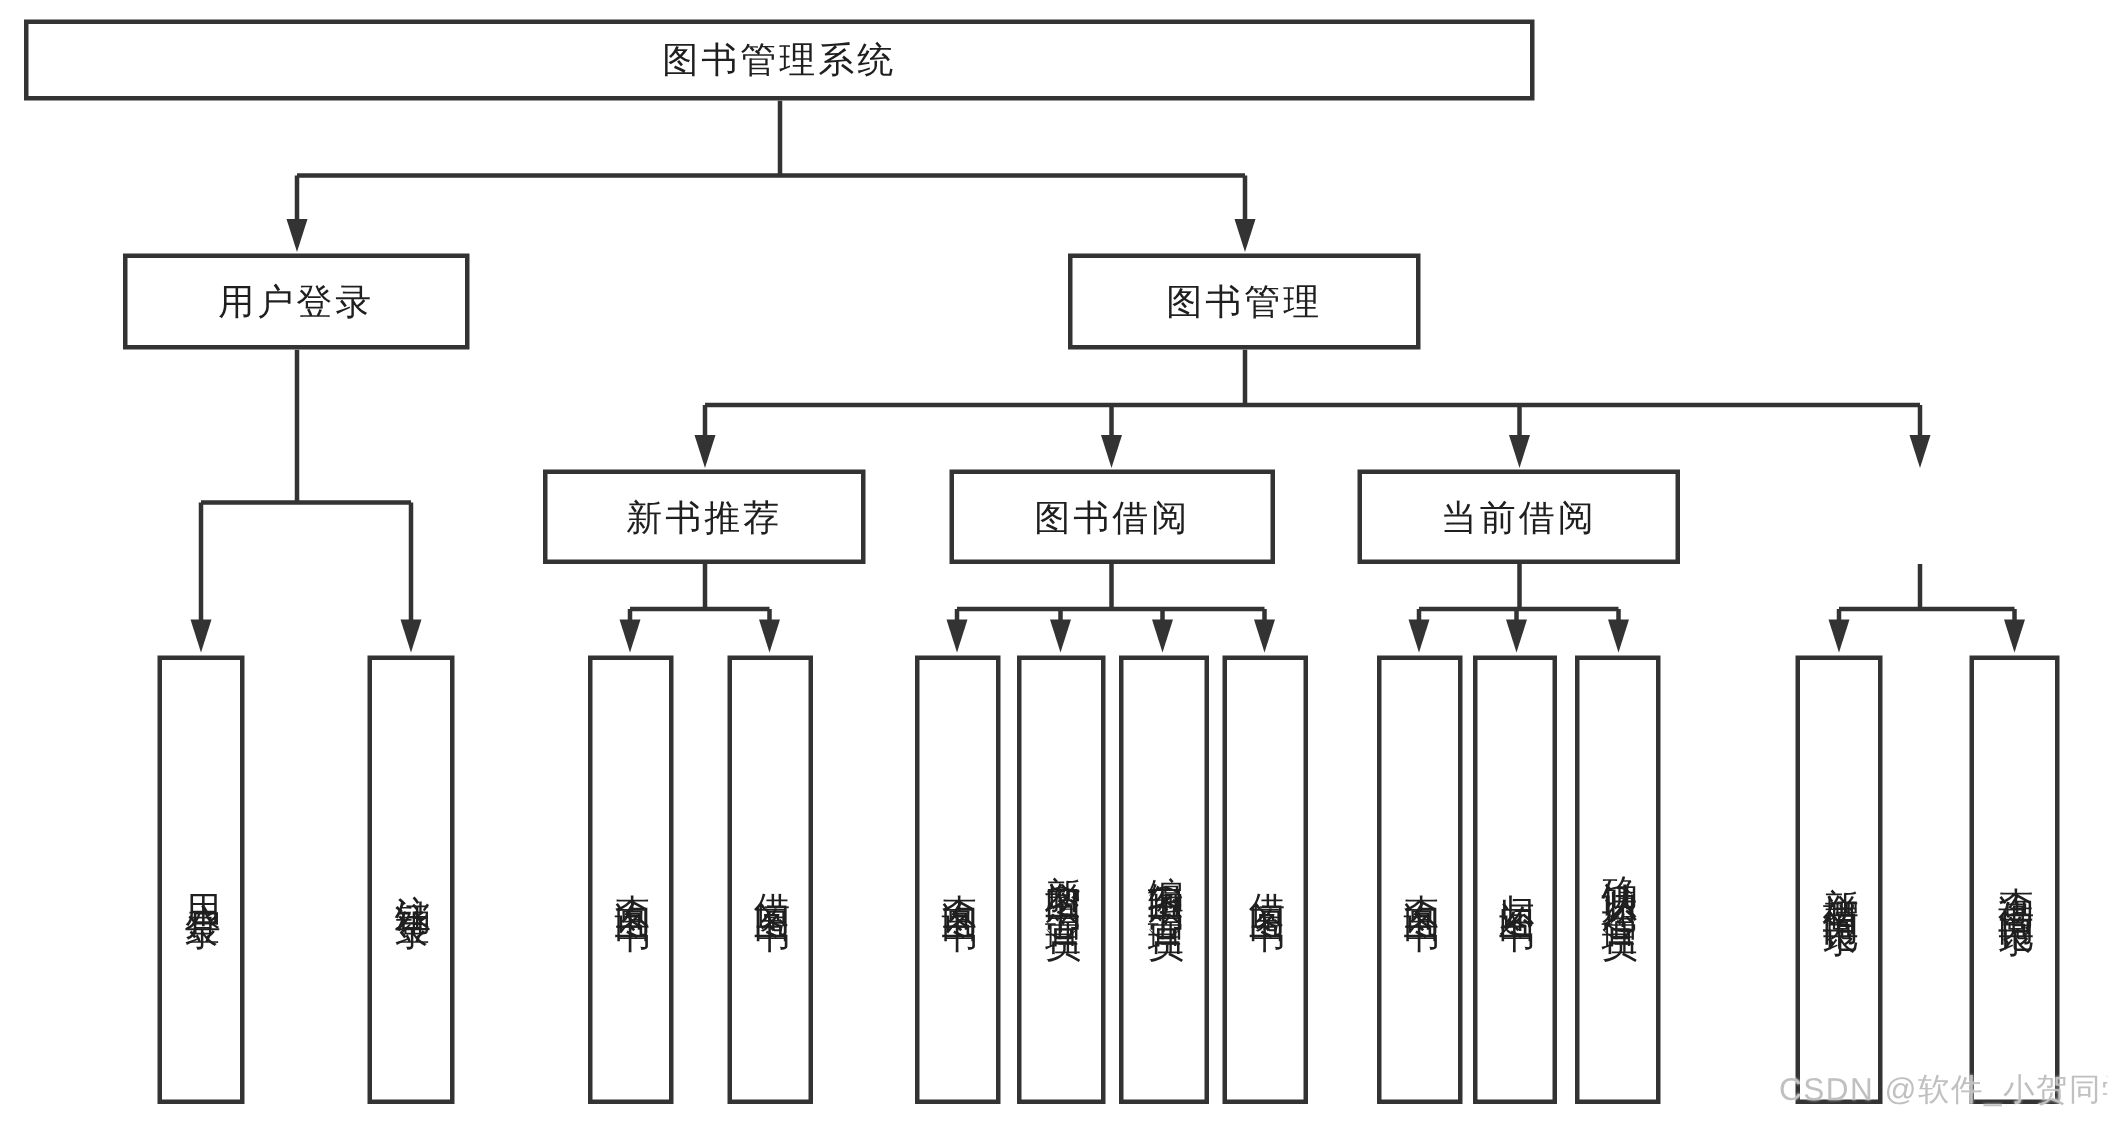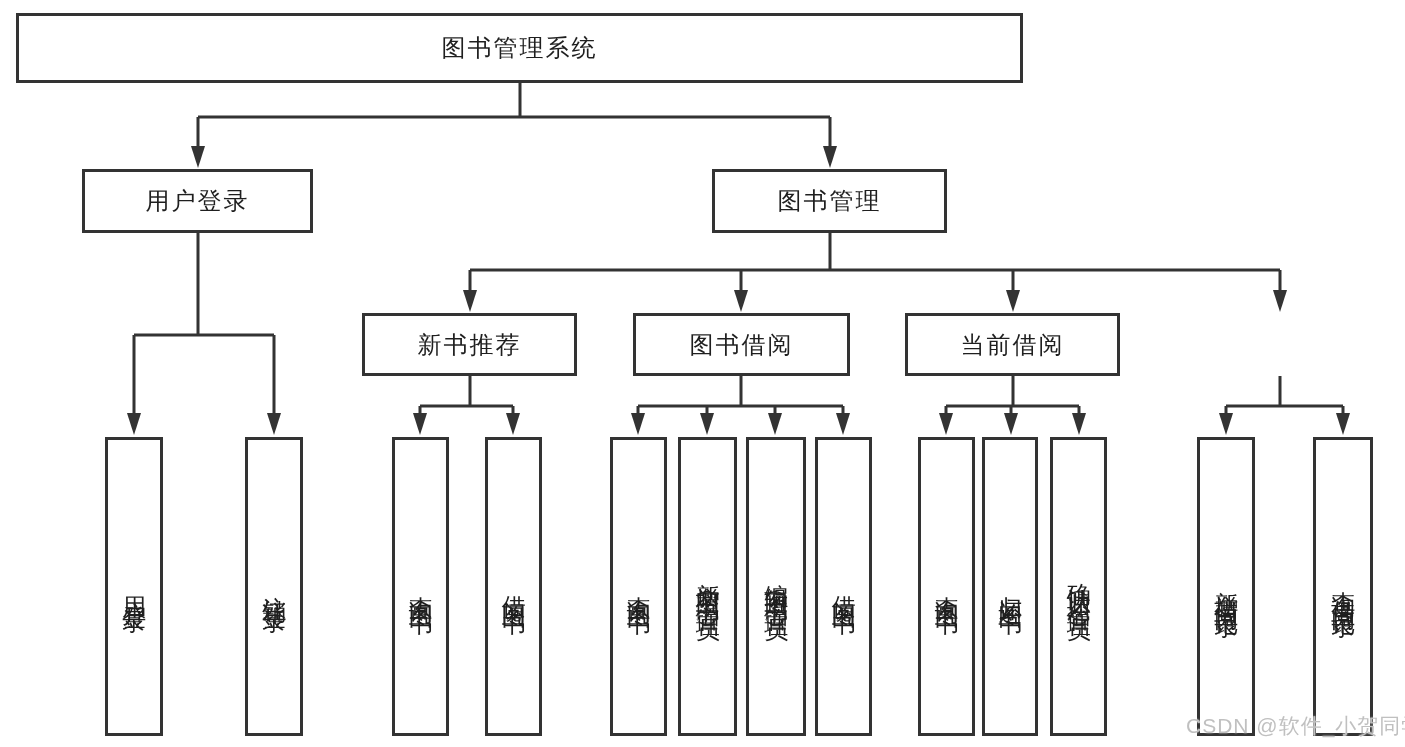--- a/index.html
+++ b/index.html
@@ -87,21 +87,21 @@
       <polygon points="768,413 782,413 775,435"></polygon>
       <polygon points="836,413 850,413 843,435"></polygon>
       <polygon points="939,413 953,413 946,435"></polygon>
       <polygon points="1004,413 1018,413 1011,435"></polygon>
       <polygon points="1072,413 1086,413 1079,435"></polygon>
       <polygon points="1219,413 1233,413 1226,435"></polygon>
       <polygon points="1336,413 1350,413 1343,435"></polygon>
     </g>
   </svg>
 
-  <div class="node hnode" style="left:16px; top:13px; width:1007px; height:70px;">
+  <div class="node hnode" style="left:16px; top:13px; width:1007px; height:54px;">
     <span>图书管理系统</span>
   </div>
 
   <div class="node hnode" style="left:82px; top:169px; width:231px; height:64px;">
     <span>用户登录</span>
   </div>
   <div class="node hnode" style="left:712px; top:169px; width:235px; height:64px;">
     <span>图书管理</span>
   </div>
 

